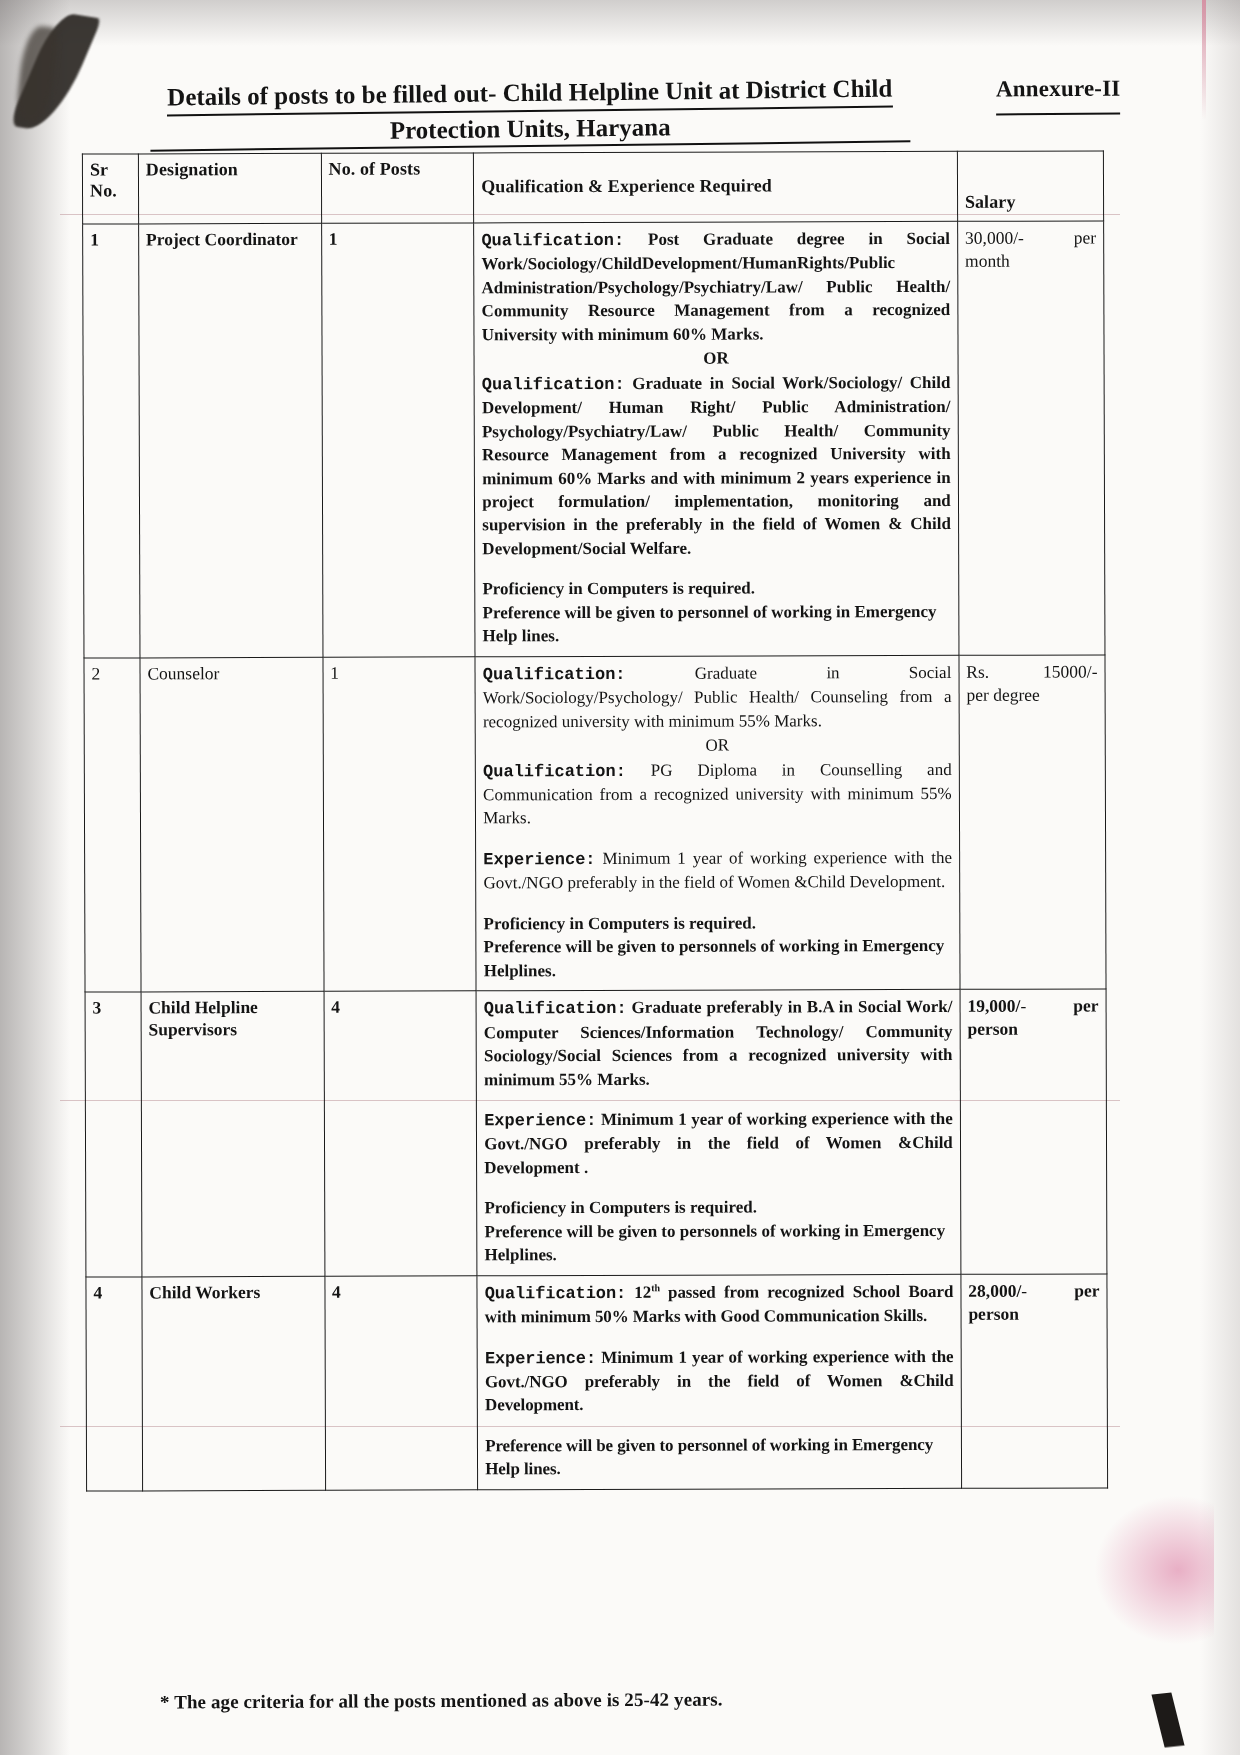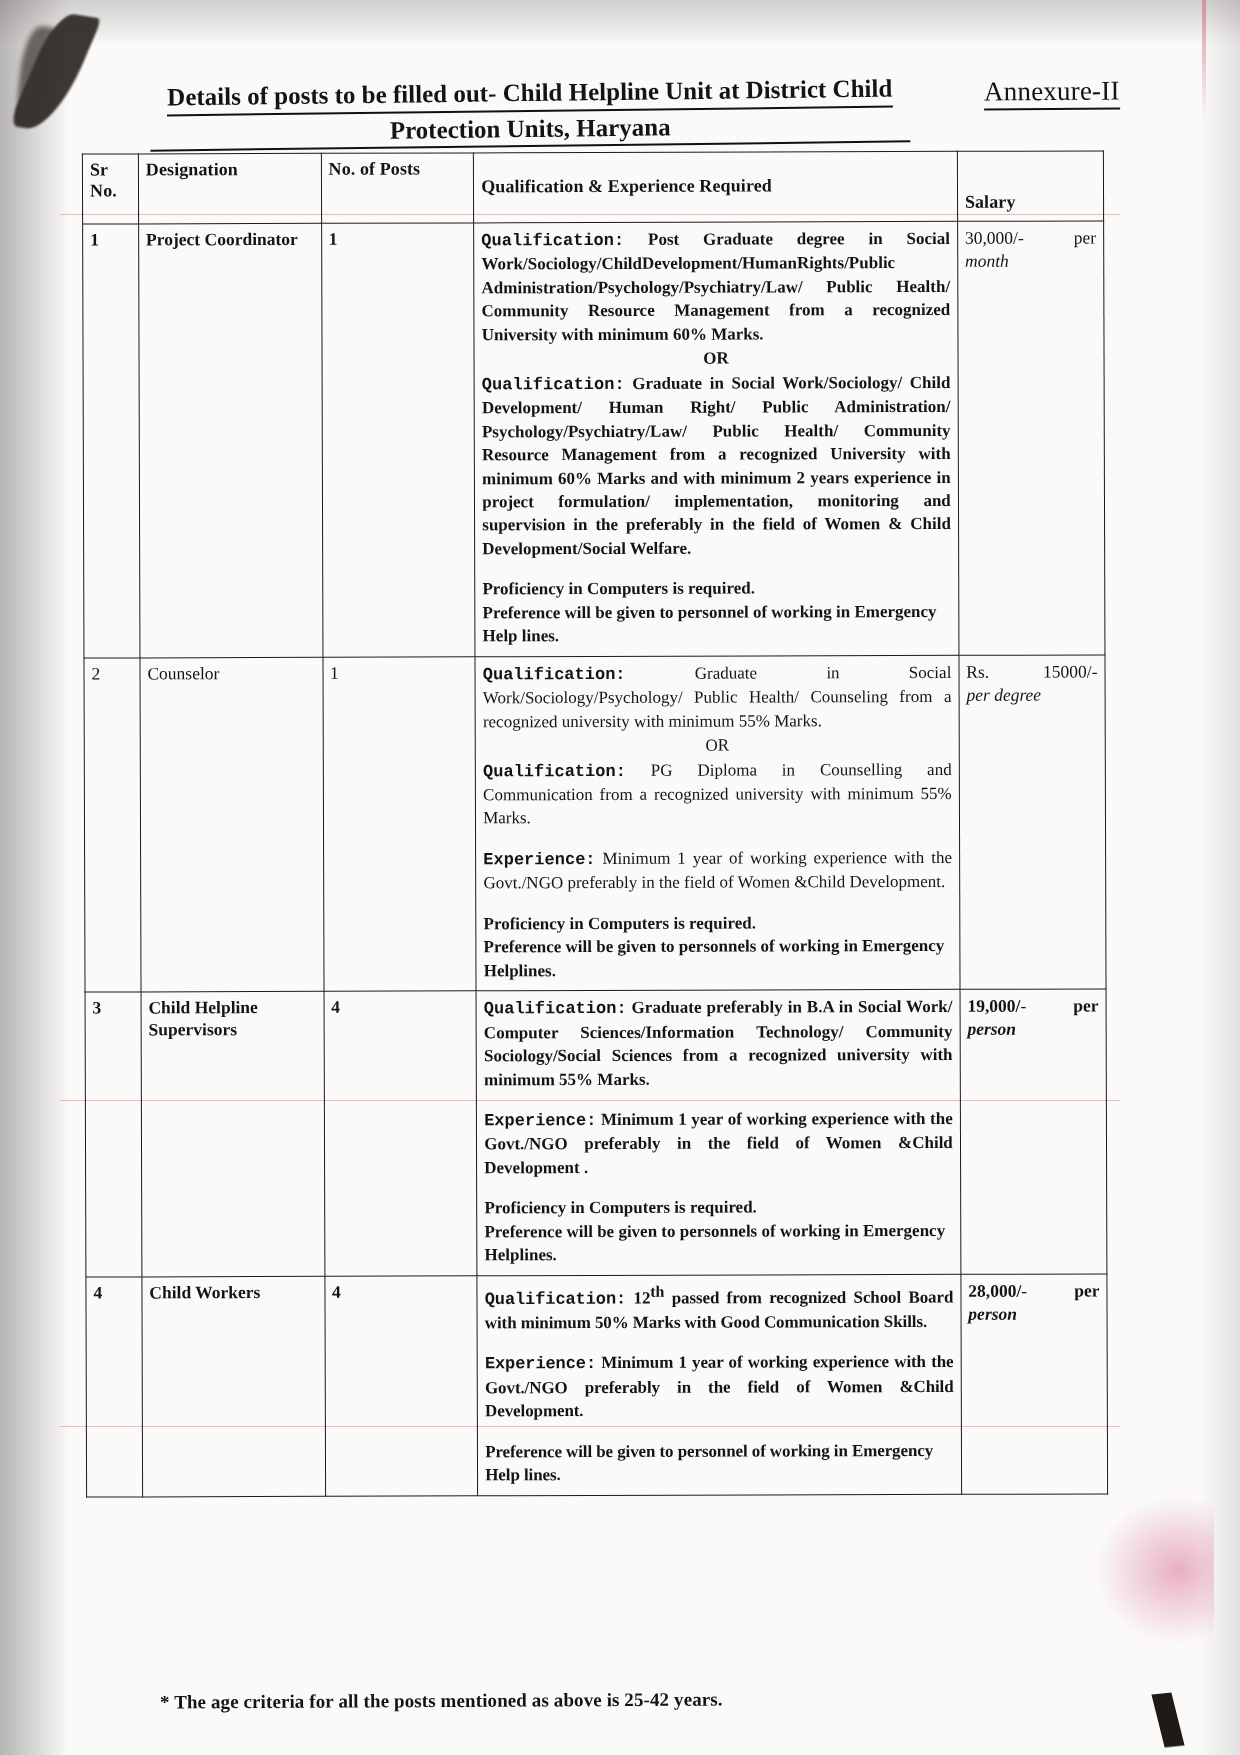--- a/index.html
+++ b/index.html
@@ -82,25 +82,25 @@
     transform: rotate(-6deg) skewX(8deg);
     filter: blur(0.7px);
     pointer-events: none;
   }
 
   
   .annexure {
     position: absolute;
     right: 120px;
     top: 76px;
-    font-weight: normal;
-    font-size: 27px;
+    font-weight: bold;
+    font-size: 23px;
     letter-spacing: 0.2px;
     border-bottom: 2.5px solid #121212;
-    padding-bottom: 1px;
+    padding-bottom: 11px;
     transform: rotate(-0.4deg);
   }
   .doc-title {
     position: absolute;
     left: 150px;
     top: 78px;
     width: 760px;
     text-align: center;
     font-weight: bold;
     font-size: 25px;
@@ -174,39 +174,39 @@
     line-height: 1.32;
     padding-top: 10px;
   }
   .salary-inner {
     display: flex;
     flex-wrap: wrap;
     justify-content: space-between;
   }
   .salary-inner .amt { white-space: nowrap; text-align: center; }
   .salary-inner .per { white-space: nowrap; }
-  .salary-inner .unit { width: 100%; font-style: italic; }
+  .salary-inner .unit { width: 100%; }
 
   .qual p {
     margin: 0 0 0 0;
   }
   .qual p + p { margin-top: 0; }
   .qual .blk { margin-bottom: 0; }
   .qual .gap { height: 17px; }
   .qual .or {
     text-align: center;
     margin: 1px 0 1px 0;
     font-size: 17px;
   }
   .qual .lbl { font-weight: bold; font-family: Liberation Mono, monospace; }
   .qual .bold-note {
     font-weight: bold;
     text-align: left;
   }
-  .qual sup { font-size: 16px; }
+  .qual sup { font-size: 10px; }
 
   
   tr.r1 td.qual,
   tr.r1 td.sr,
   tr.r1 td.desig,
   tr.r1 td.posts {
     font-weight: 600;
   }
   tr.r3 td.qual, tr.r3 td.sr, tr.r3 td.desig, tr.r3 td.posts, tr.r3 td.sal,
   tr.r4 td.qual, tr.r4 td.sr, tr.r4 td.desig, tr.r4 td.posts, tr.r4 td.sal {

